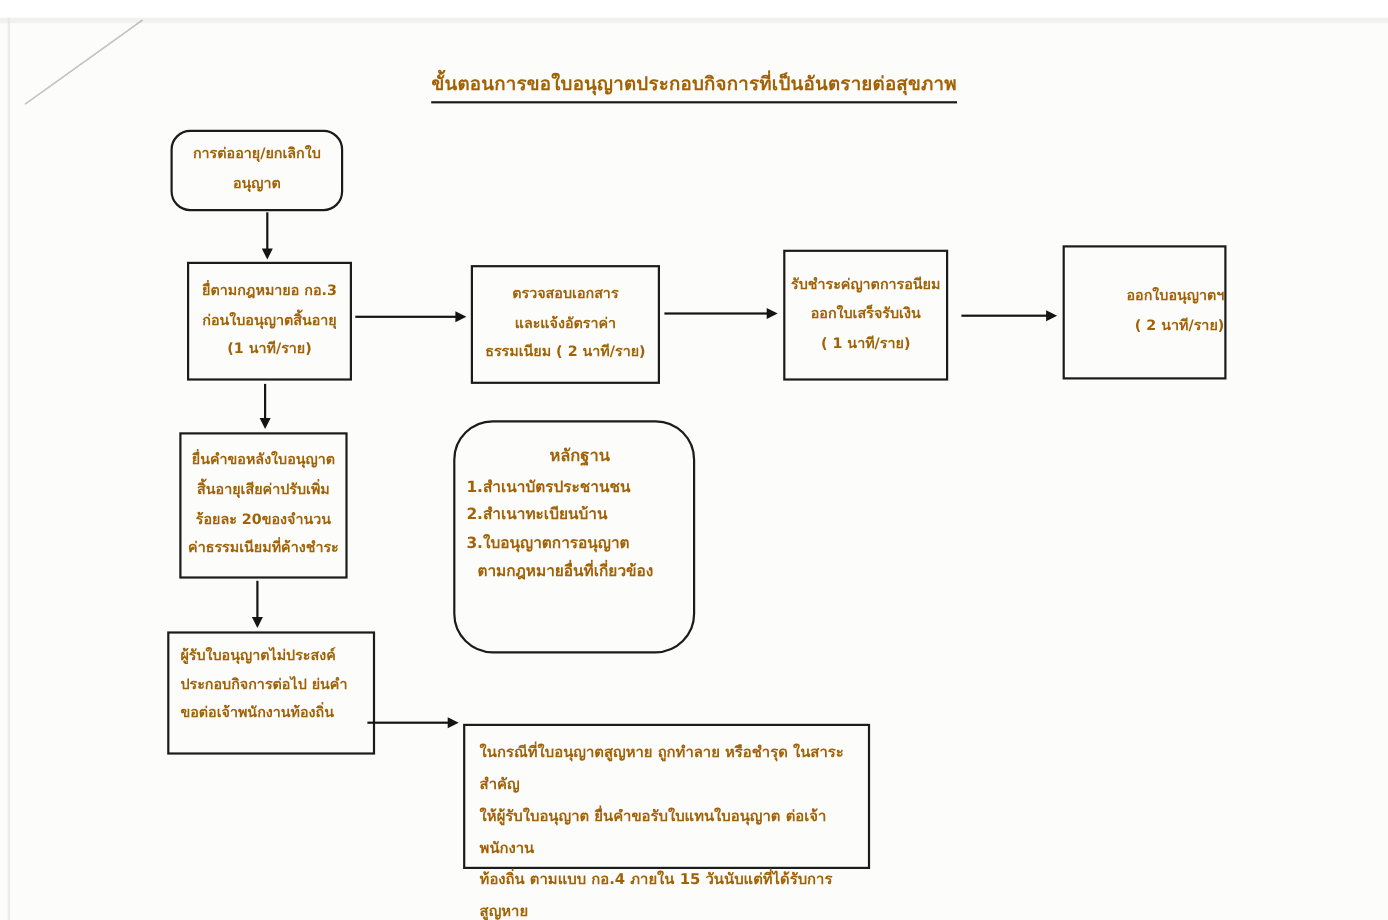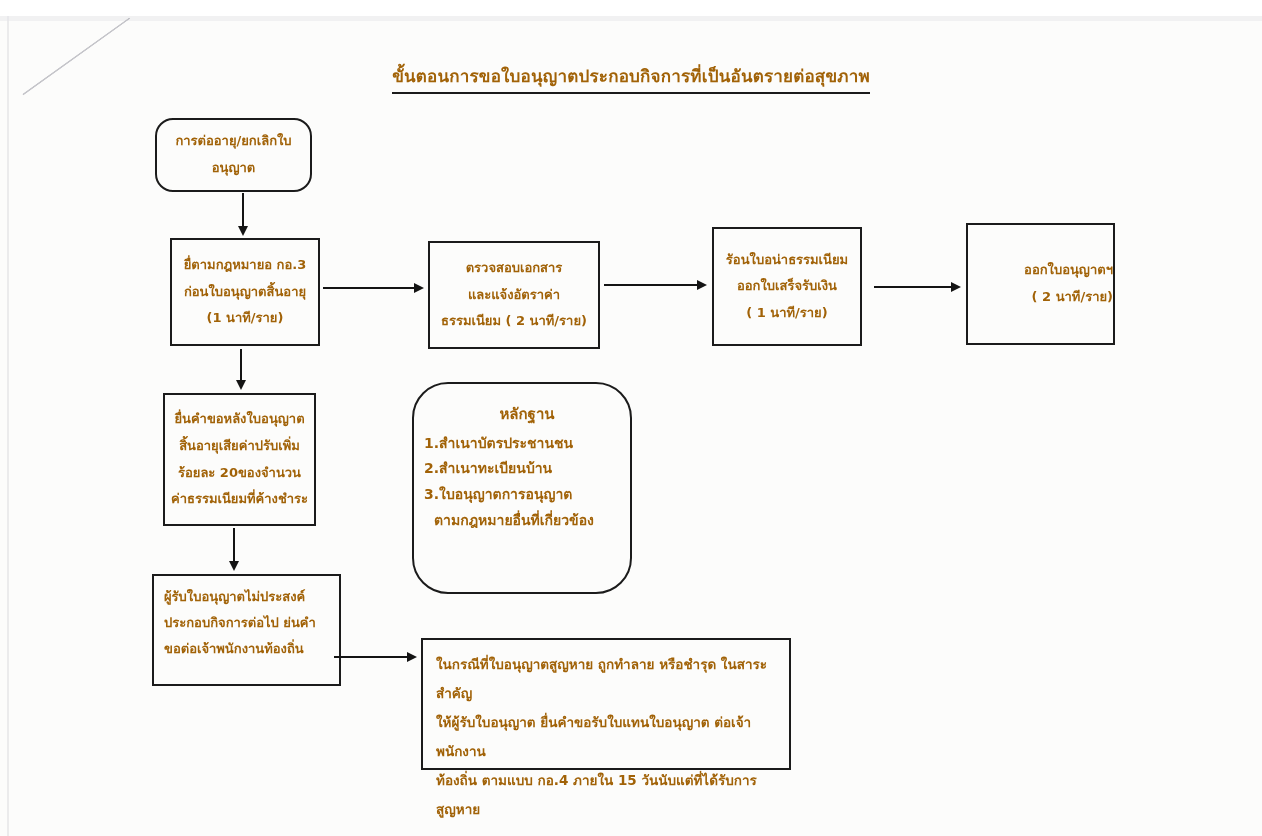--- a/index.html
+++ b/index.html
@@ -55,21 +55,21 @@
   .b-check     {left:428px;top:225px;width:172px;height:108px;}
   .b-payment   {left:712px;top:211px;width:150px;height:119px;}
   .b-issue     {left:966px;top:207px;width:149px;height:122px;align-items:flex-end;}
   .b-late      {left:163px;top:377px;width:153px;height:133px;}
   .b-evidence  {left:412px;top:366px;width:220px;height:212px;justify-content:flex-start;padding-top:16px;}
   .b-evidence .ev-title{text-align:center;font-size:15px;margin-bottom:2px;line-height:1.9;}
   .b-evidence p{text-align:left;padding-left:10px;font-size:14px;line-height:1.85;}
   .b-evidence p.indent{padding-left:20px;}
   .b-cease     {left:152px;top:558px;width:189px;height:112px;padding:8px 0 0 10px;}
   .b-cease p{text-align:left;line-height:2.0;}
-  .b-lost      {left:421px;top:622px;width:370px;height:132px;padding:10px 12px 0 13px;justify-content:flex-start;}
+  .b-lost      {left:421px;top:642px;width:370px;height:132px;padding:10px 12px 0 13px;justify-content:flex-start;}
   .b-lost p{text-align:left;font-size:13.5px;line-height:2.15;}
   
   .arrow-h{position:absolute;height:0;border-top:2px solid #141414;}
   .arrow-h::after{
     content:"";position:absolute;right:-9px;top:-6px;width:0;height:0;
     border-left:10px solid #141414;border-top:5px solid transparent;border-bottom:5px solid transparent;
   }
   .arrow-v{position:absolute;width:0;border-left:2px solid #141414;}
   .arrow-v::after{
     content:"";position:absolute;bottom:-9px;left:-6px;width:0;height:0;
@@ -112,21 +112,21 @@
 
   <div class="box b-check">
     <p>ตรวจสอบเอกสาร</p>
     <p>และแจ้งอัตราค่า</p>
     <p>ธรรมเนียม ( 2  นาที/ราย)</p>
   </div>
 
   <div class="arrow-h a3"></div>
 
   <div class="box b-payment">
-    <p>รัอนใบอน่าธรรมเนียม</p>
+    <p>รับชำระค่ญาตการอนียม</p>
     <p>ออกใบเสร็จรับเงิน</p>
     <p>( 1  นาที/ราย)</p>
   </div>
 
   <div class="arrow-h a4"></div>
 
   <div class="box b-issue">
     <p>ออกใบอนุญาตฯ</p>
     <p>( 2  นาที/ราย)</p>
   </div>

